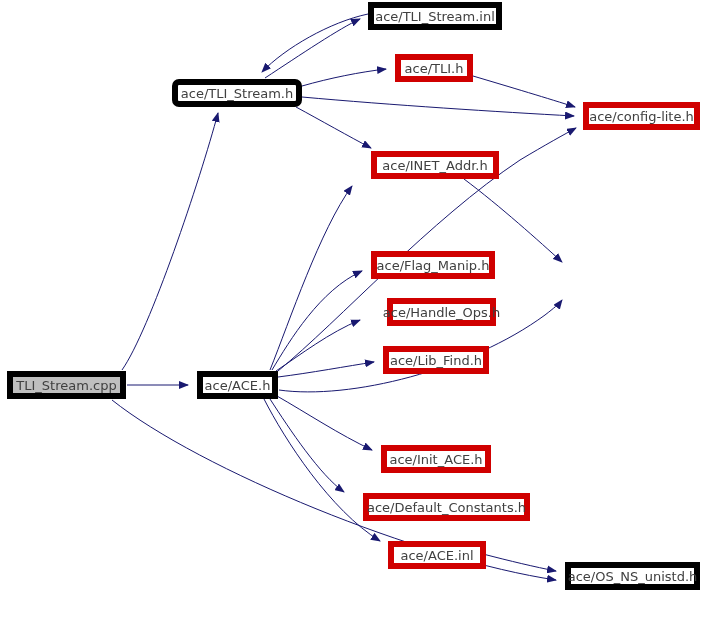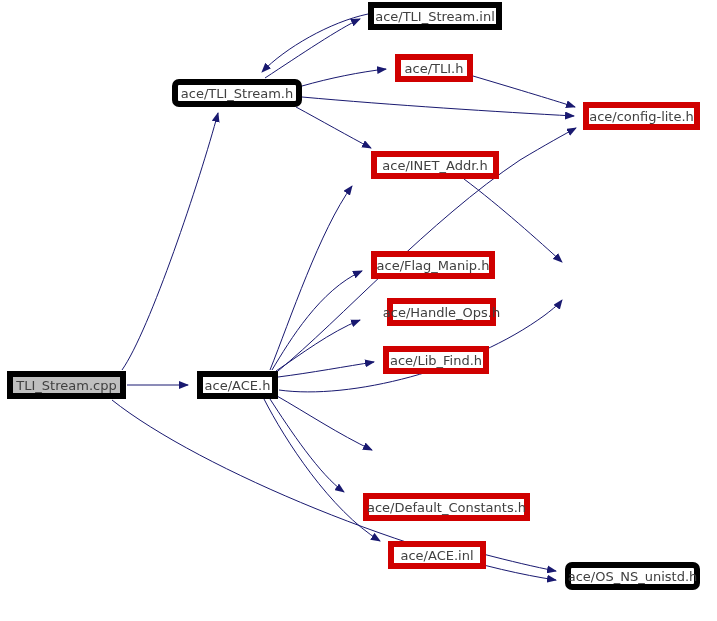--- a/index.html
+++ b/index.html
@@ -115,24 +115,27 @@
       </div>
       <div class="graph-node" style="left: 387px; top: 298px; width: 109px; height: 28px; border-color: rgb(208, 0, 0);">
         <span class="node-label">ace/Handle_Ops.h</span>
       </div>
       <div class="graph-node" style="left: 383px; top: 346px; width: 106px; height: 28px; border-color: rgb(208, 0, 0); align-items: center;">
         <span class="node-label">ace/Lib_Find.h</span>
       </div>
       <div class="graph-node border-black" style="left: 197px; top: 371px; width: 81px; height: 28px; border-color: rgb(0, 0, 0);">
         <span class="node-label">ace/ACE.h</span>
       </div>
+      <div class="graph-node" style="left: 381px; top: 445px; width: 110px; height: 28px; border-color: rgb(208, 0, 0);">
+        <span class="node-label">ace/Init_ACE.h</span>
+      </div>
       <div class="graph-node" style="left: 363px; top: 493px; width: 167px; height: 28px; border-color: rgb(208, 0, 0);">
         <span class="node-label">ace/Default_Constants.h</span>
       </div>
       <div class="graph-node" style="left: 388px; top: 541px; width: 98px; height: 28px; border-color: rgb(208, 0, 0);">
         <span class="node-label">ace/ACE.inl</span>
       </div>
-      <div class="graph-node border-black" style="left: 565px; top: 562px; width: 135px; height: 28px; border-color: rgb(0, 0, 0); border-radius: 7px;">
+      <div class="graph-node border-black" style="left: 565px; top: 562px; width: 135px; height: 28px; border-color: rgb(0, 0, 0);">
         <span class="node-label">ace/OS_NS_unistd.h</span>
       </div>
     </div>
 
 </div>
 
 </body></html>

